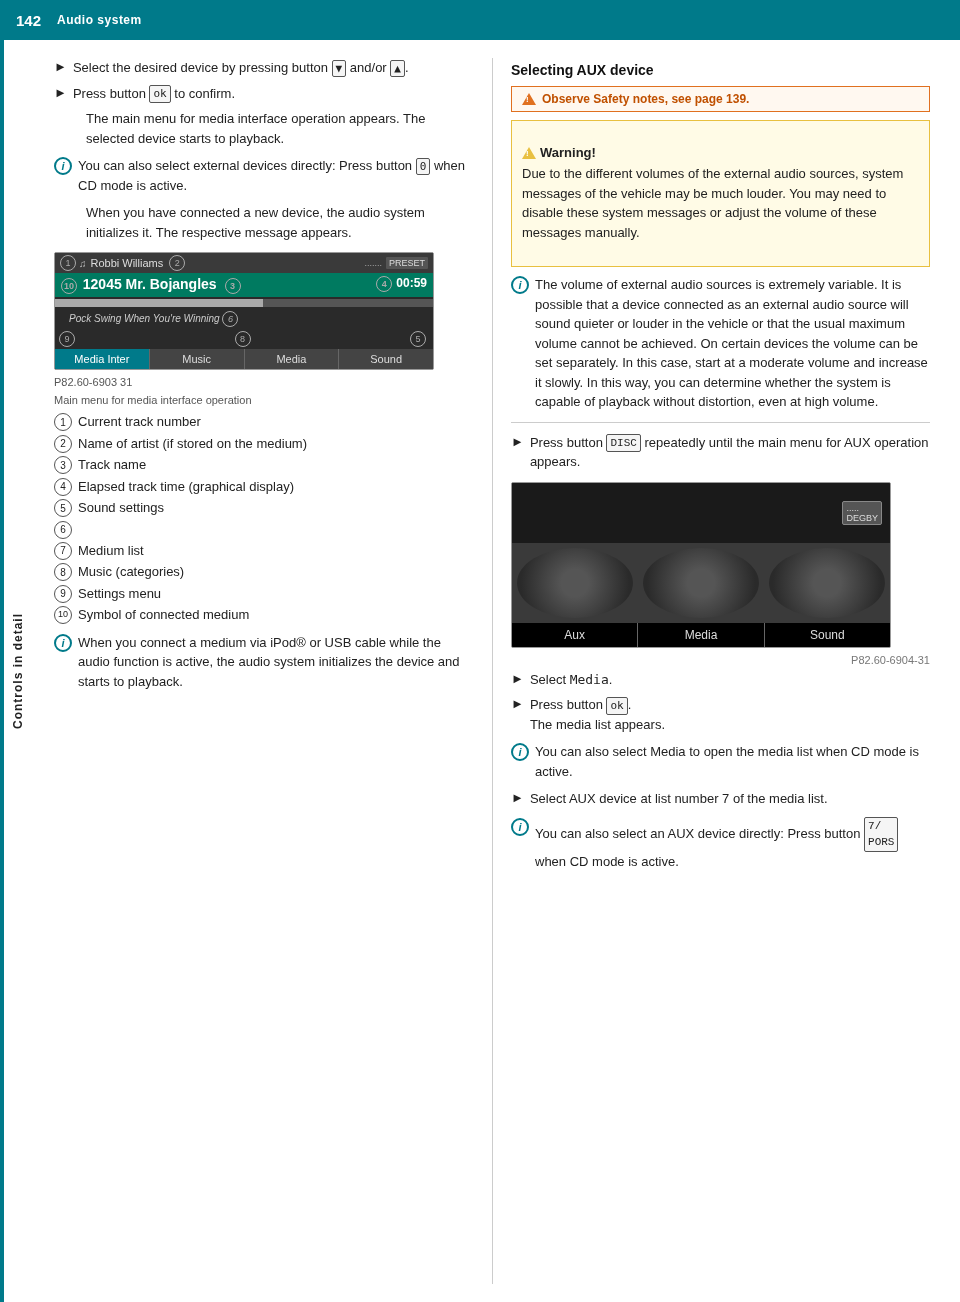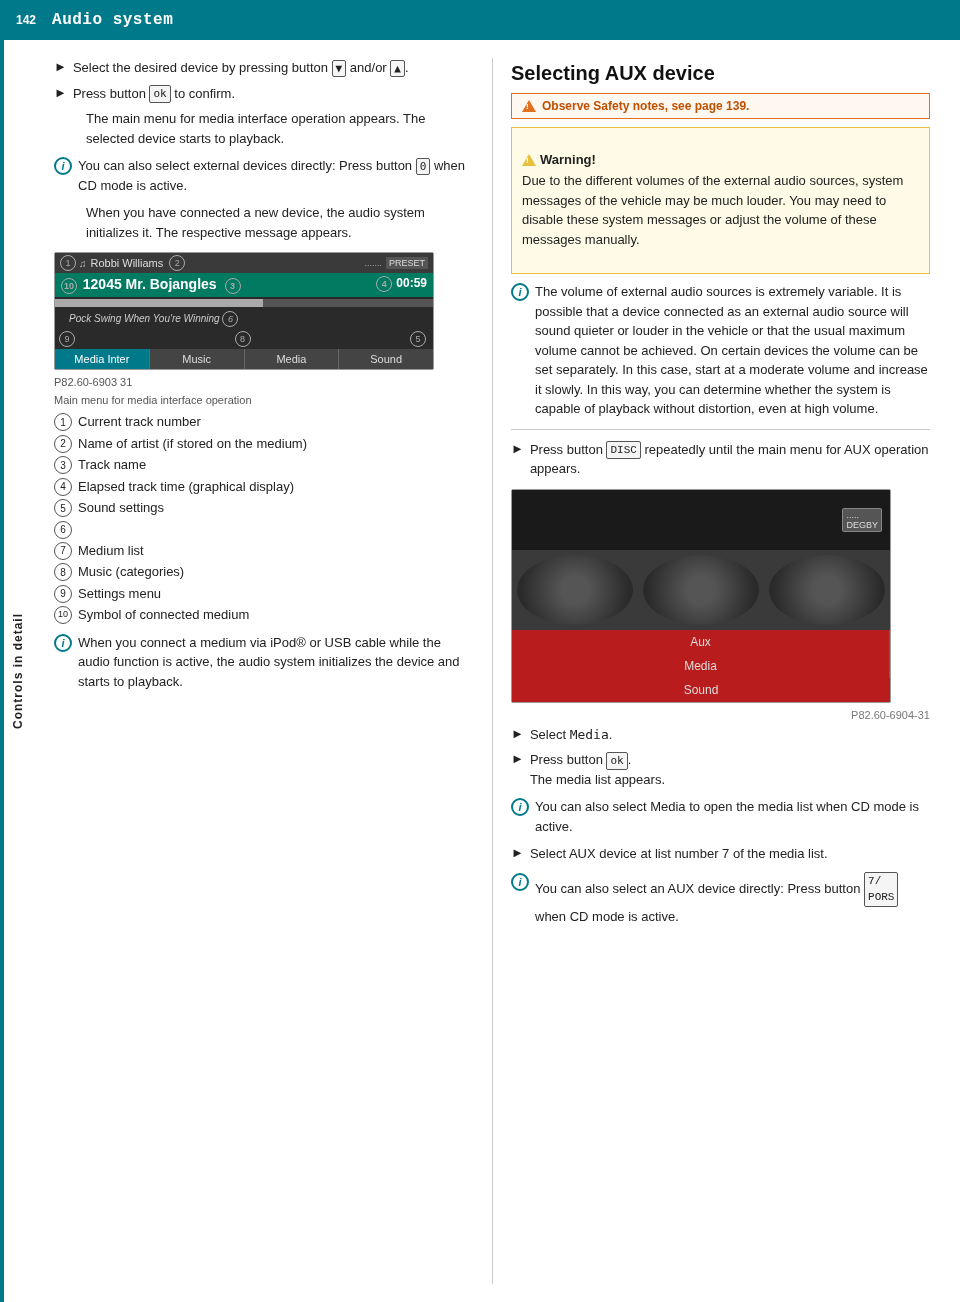--- a/index.html
+++ b/index.html
@@ -13,29 +13,28 @@
     }
     .header {
       background: #007a8a;
       color: #fff;
       padding: 8px 16px;
       display: flex;
       align-items: center;
       height: 40px;
     }
     .header-page-num {
+      font-size: 15px;
+      font-weight: bold;
+      margin-right: 16px;
+    }
+    .header-title {
       font-size: 12px;
       font-weight: bold;
-      margin-right: 16px;
-    }
-    .header-title {
-      font-size: 16px;
-      font-weight: bold;
       letter-spacing: 0.5px;
-      font-family: Liberation Mono, monospace;
     }
     .main-layout {
       display: flex;
       flex-direction: row;
       width: 100%;
       min-height: 1262px;
     }
     .sidebar {
       width: 32px;
       background: #fff;
@@ -233,21 +232,21 @@
       width: 18px;
       height: 18px;
       border-radius: 50%;
       border: 1px solid #555;
       font-size: 10px;
       margin-right: 6px;
       flex-shrink: 0;
       margin-top: 1px;
     }
     .section-title {
-      font-size: 20px;
+      font-size: 14px;
       font-weight: bold;
       margin-bottom: 8px;
       margin-top: 4px;
       color: #111;
     }
     .warning-box {
       border: 1px solid #e8c040;
       background: #fffbe6;
       padding: 24px 10px;
       margin-bottom: 8px;
@@ -302,22 +301,21 @@
       overflow: hidden;
     }
     .aux-speaker {
       flex: 1;
       background: radial-gradient(circle, #555 20%, #2a2a2a 80%);
       border-radius: 50%;
       margin: 5px;
     }
     .aux-bottom-tabs {
       display: flex;
-      background: #b91c1c;
-      flex-direction: column;
+      background: #000000;
     }
     .aux-tab {
       flex: 1;
       text-align: center;
       color: #ddd;
       font-size: 12px;
       padding: 5px 2px;
       border-right: 1px solid #666;
     }
     .aux-tab:last-child { border-right: none; }

